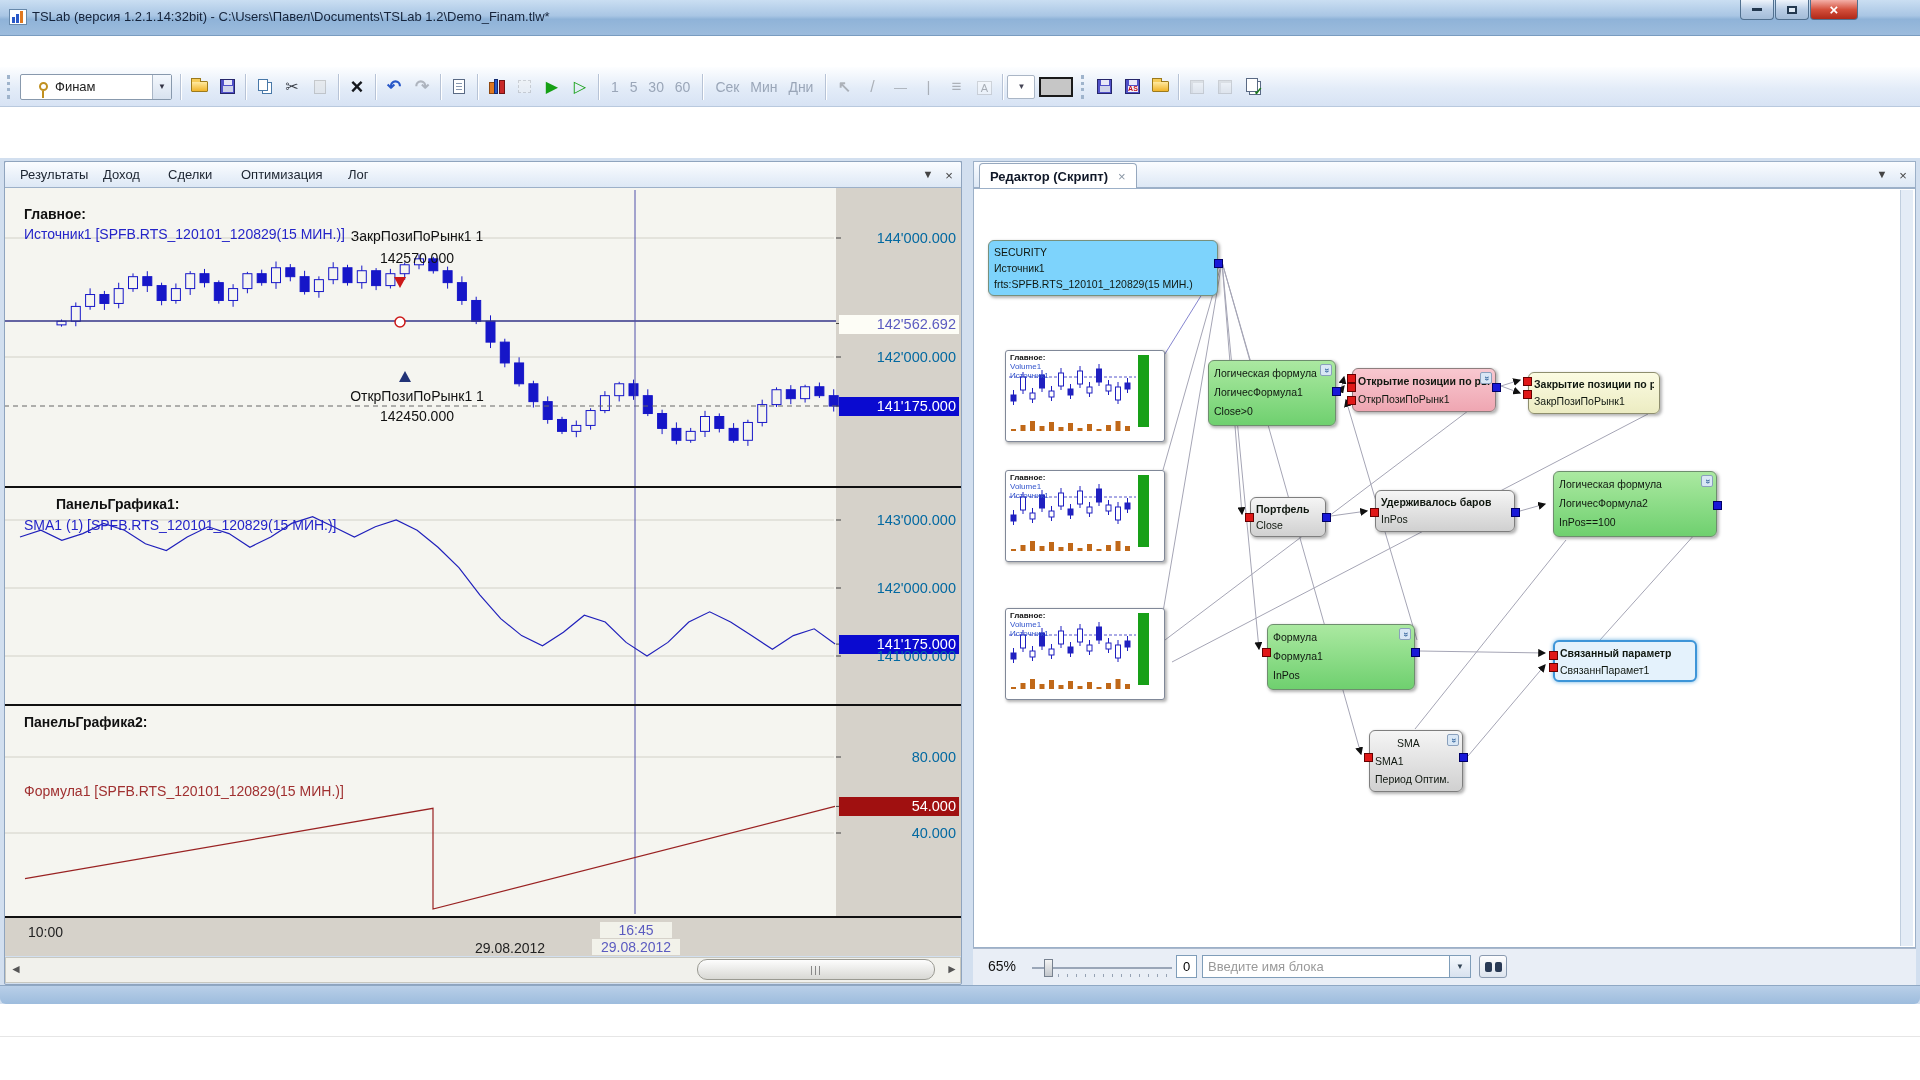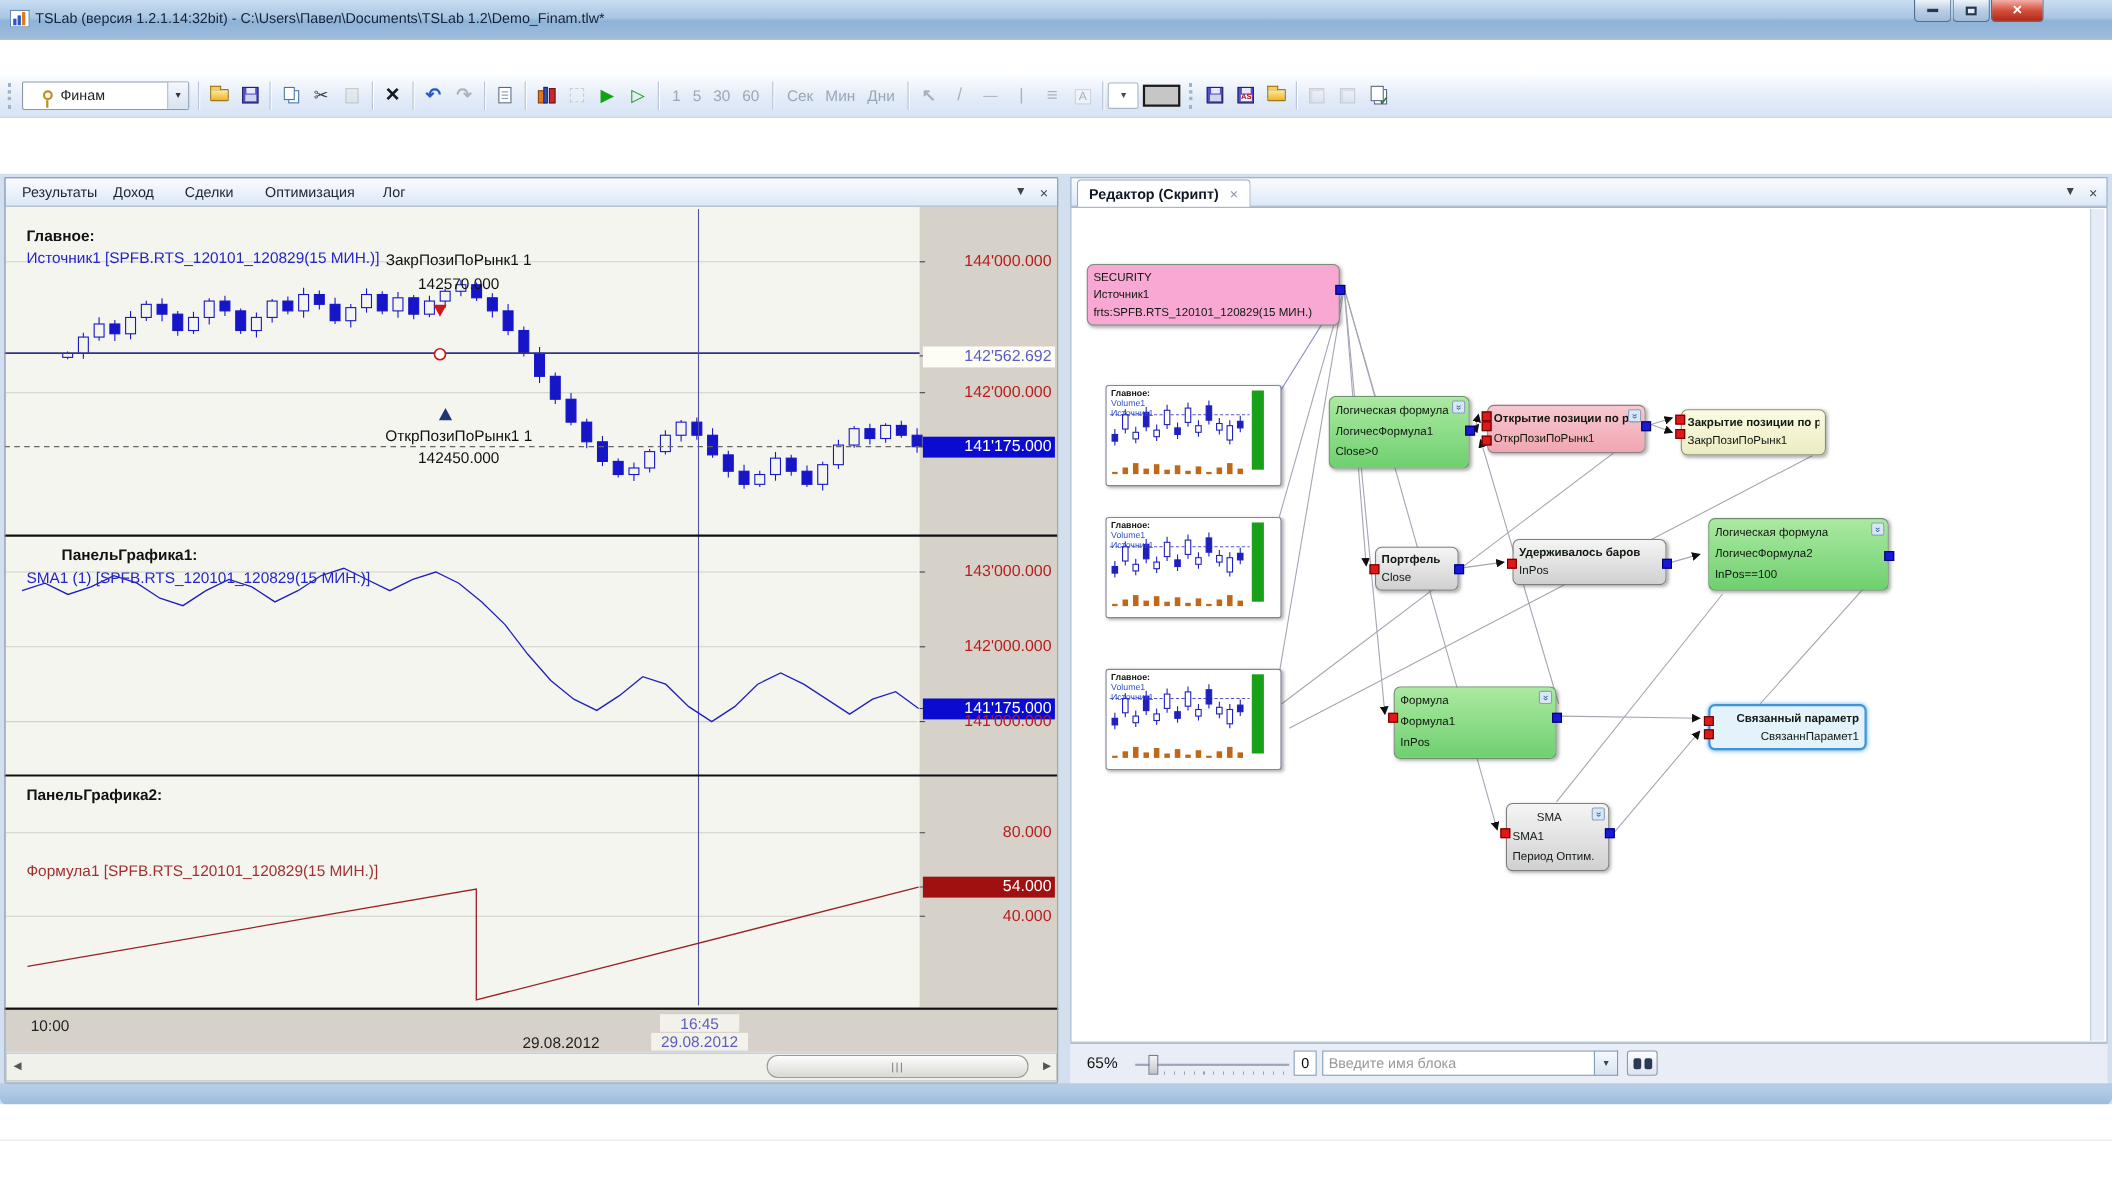--- a/index.html
+++ b/index.html
@@ -72,30 +72,30 @@
   .subhdr{position:absolute;height:27px;background:linear-gradient(#fafcff,#dde8f5);border:1px solid #9cb0c8;border-bottom:1px solid #9cb0c8;}
   .stab{position:absolute;top:167px;font-size:13px;color:#1c2430;white-space:nowrap;}
   .hdr-ico{position:absolute;top:168px;font-size:11px;color:#444;width:16px;text-align:center;}
   .etab{position:absolute;left:979px;top:163px;height:26px;background:#fff;border:1px solid #96a8be;border-bottom:none;border-radius:4px 4px 0 0;font-size:13px;font-weight:bold;color:#101828;padding:5px 10px;white-space:nowrap;}
   .etab .x{font-weight:normal;color:#8a96a4;margin-left:10px;}
   .ct{position:absolute;font-size:14px;white-space:nowrap;color:#111;}
   .b{font-weight:bold;}
   .blue{color:#2424c8;}
   .dred{color:#a03030;}
   .anno{position:absolute;width:210px;text-align:center;font-size:14px;color:#111;white-space:nowrap;}
-  .axlbl{position:absolute;left:839px;width:120px;height:19px;line-height:19px;font-size:14.5px;color:#b91c1c;text-align:right;padding-right:3px;}
+  .axlbl{position:absolute;left:839px;width:120px;height:19px;line-height:19px;font-size:14.5px;color:#0369a1;text-align:right;padding-right:3px;}
   .axlbl.cross{background:#fdfdf6;color:#5b5bc0;}
   .axlbl.lastb{background:#0a0ad0;color:#fff;}
   .axlbl.lastr{background:#a01010;color:#fff;}
   .tlabel{position:absolute;font-size:14px;color:#222;white-space:nowrap;}
   .tlabel.cross{color:#5b5bc0;background:#f2f2ea;padding:0 3px;}
   
   .node{position:absolute;border:1px solid #7e8e7e;border-radius:6px;font-size:10.5px;color:#101810;padding:3px 5px;box-shadow:1.5px 1.5px 3px rgba(40,40,40,.35);}
   .node .nline{display:block;overflow:hidden;white-space:nowrap;}
-  .n-source{background:#f9a8d4;border-color:#78907c;}
+  .n-source{background:#7dd3fc;border-color:#78907c;}
   .n-green{background:linear-gradient(#abe9a1,#6fd06f);border-color:#6e8e6e;}
   .n-pink{background:linear-gradient(#f8c8d0,#efa6b2);border-color:#8e7e7e;}
   .n-yellow{background:linear-gradient(#fbfbe2,#ececc2);border-color:#8e8e6e;}
   .n-gray{background:linear-gradient(#f5f5f5,#d0d0d0);border-color:#7e7e7e;}
   .n-selected{background:#e4f2fc;border:2px solid #3d95d8;box-shadow:0 0 4px #6ab0e0;}
   .n-chart{background:#fff;border:1px solid #808898;border-radius:3px;padding:0;}
   .hdb .nline:first-child{font-weight:bold;}
   .port{position:absolute;width:9px;height:9px;}
   .port.pin{left:-6px;background:#e01818;border:1px solid #600;}
   .port.pout{right:-6px;background:#1818d8;border:1px solid #006;}
@@ -669,21 +669,21 @@
       <div class="node n-green" style="left: 1267px; top: 624px; width: 148px; height: 66px;">
         <span class="nline" style="line-height: 19px;">Формула</span>
         <span class="nline" style="line-height: 19px;">Формула1</span>
         <span class="nline" style="line-height: 19px;">InPos</span>
         <span class="clps">
           <b>»</b>
         </span>
         <span class="port pin" style="top: 23px;"></span>
         <span class="port pout" style="top: 23px;"></span>
       </div>
-      <div class="node n-selected hdb" style="left: 1553px; top: 640px; width: 144px; height: 42px; text-align: right;">
+      <div class="node n-selected hdb" style="left: 1553px; top: 640px; width: 144px; height: 42px;">
         <span class="nline" style="line-height: 17px;">Связанный параметр</span>
         <span class="nline" style="line-height: 17px;">СвязаннПарамет1</span>
         <span class="port pin" style="top: 9px;"></span>
         <span class="port pin" style="top: 21px;"></span>
       </div>
       <div class="node n-gray" style="left: 1369px; top: 730px; width: 94px; height: 62px;">
         <span class="nline" style="line-height: 18px; margin-left: 22px;">SMA</span>
         <span class="nline" style="line-height: 18px;">SMA1</span>
         <span class="nline" style="line-height: 18px;">Период Оптим.</span>
         <span class="clps">

